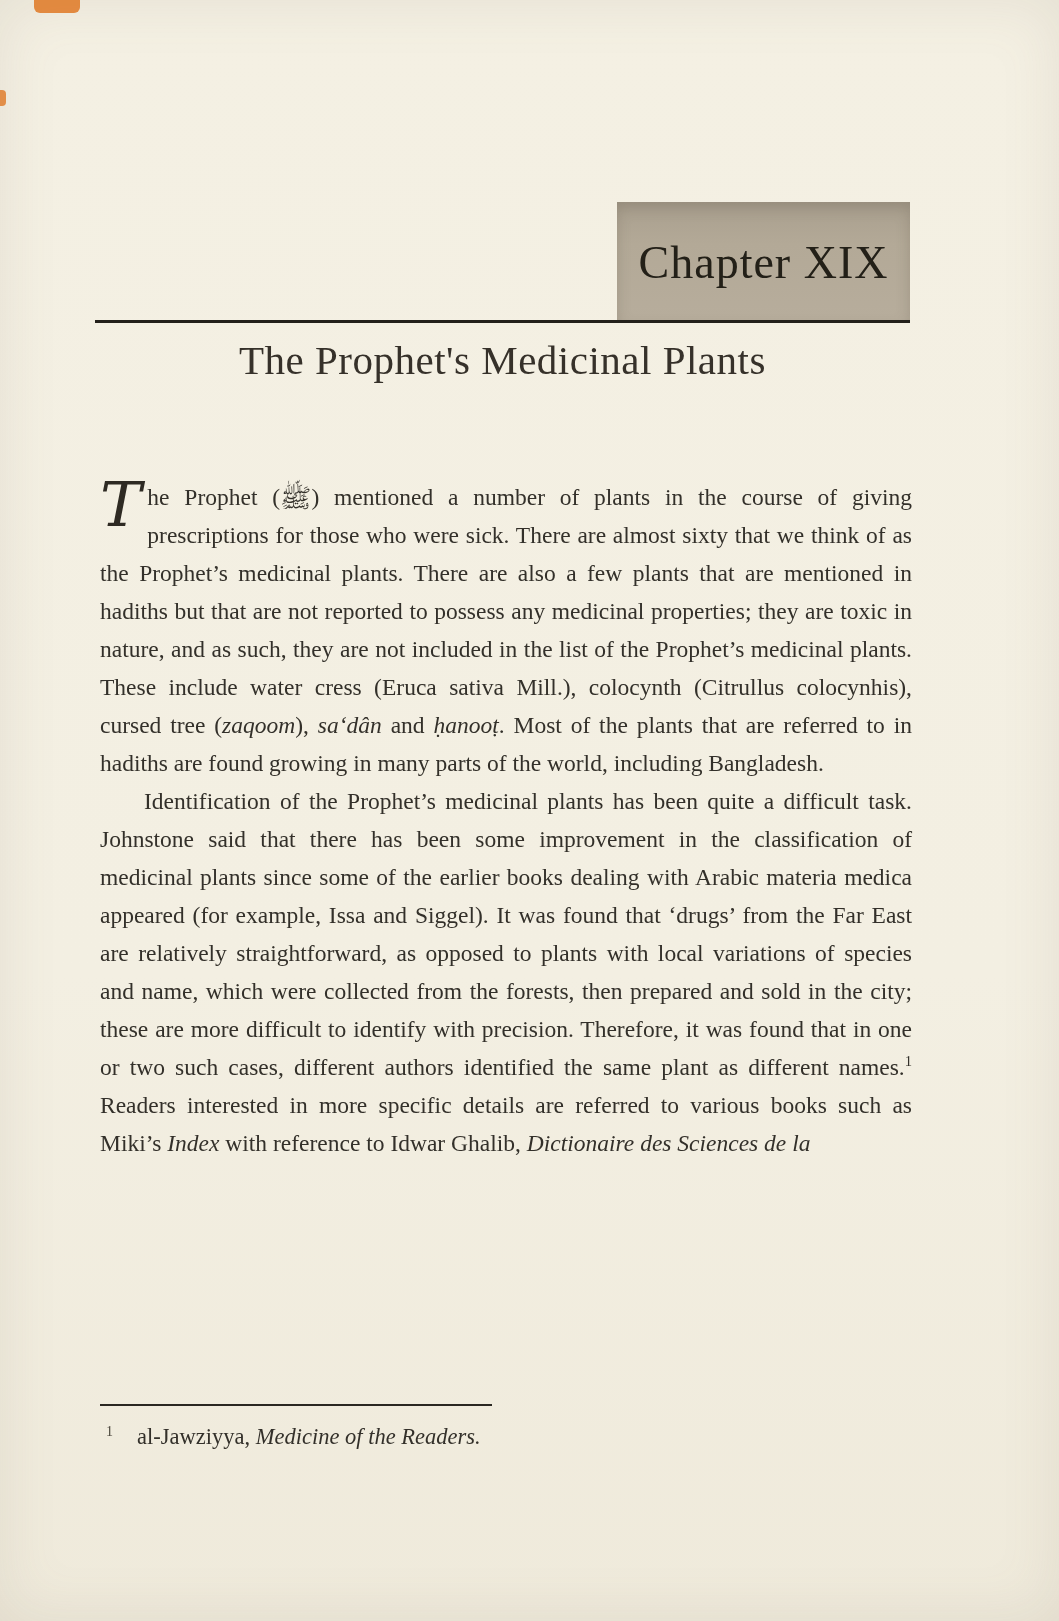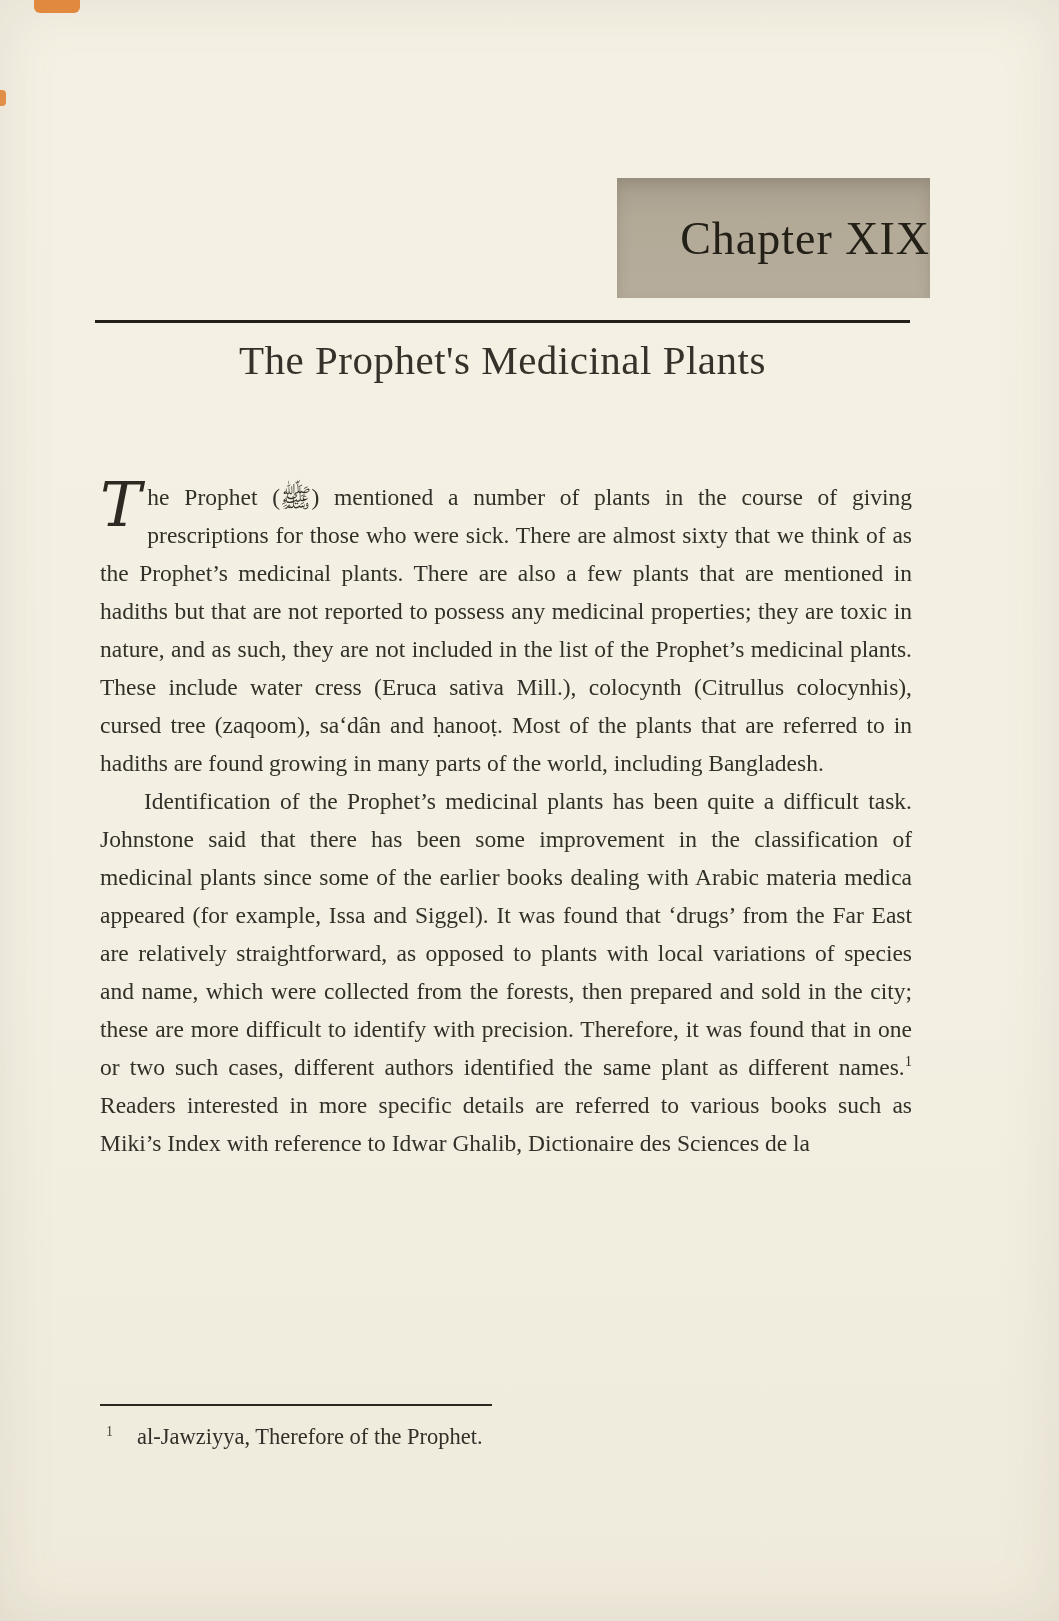--- a/index.html
+++ b/index.html
@@ -26,28 +26,27 @@
   }
   .artifact-left {
     position: absolute;
     left: 0; top: 90px;
     width: 6px; height: 16px;
     border-radius: 0 4px 4px 0;
     opacity: 0.9;
   }
   .chapter-box {
     position: absolute;
-    left: 617px; top: 178px;
+    left: 617px; top: 202px;
     width: 293px; height: 120px;
     background: linear-gradient(180deg, #a99f8e 0%, #b3a997 35%, #b7ad9c 100%);
     display: flex;
     align-items: center;
-    justify-content: flex-end;
+    justify-content: center;
     box-shadow: inset 0 6px 14px rgba(90,82,66,0.25);
-    padding-left: 20px;
   }
   .chapter-box .chapter-label {
     font-size: 46px;
     color: #232018;
     letter-spacing: 1px;
   }
   .header-rule {
     position: absolute;
     left: 95px; top: 320px;
     width: 815px; height: 3px;
@@ -79,21 +78,21 @@
   }
   .dropcap {
     float: left;
     font-family: "DejaVu Serif", serif;
     font-style: italic;
     font-size: 62px;
     line-height: 50px;
     padding: 2px 6px 0 0;
     color: #2e2a23;
   }
-  .it { }
+  .it { font-style: italic; }
   sup {
     font-size: 0.62em;
     line-height: 0;
   }
   .saw {
     font-family: "DejaVu Sans", sans-serif;
     font-size: 26px;
     line-height: 0;
     vertical-align: -2px;
   }
@@ -137,16 +136,16 @@
   <div class="body-block">
     <p class="para first">
       <span class="dropcap">T</span><span><span>he Prophet (</span><span class="saw">ﷺ</span><span>) mentioned a number of plants in the course of giving prescriptions for those who were sick. There are almost sixty that we think of as the Prophet’s medicinal plants. There are also a few plants that are mentioned in hadiths but that are not reported to possess any medicinal properties; they are toxic in nature, and as such, they are not included in the list of the Prophet’s medicinal plants. These include water cress (Eruca sativa Mill.), colocynth (Citrullus colocynhis), cursed tree (</span><span class="it">zaqoom</span><span>), </span><span class="it">sa‘dân</span><span> and </span><span class="it">ḥanooṭ</span><span>. Most of the plants that are referred to in hadiths are found growing in many parts of the world, including Bangladesh.</span></span>
     </p>
     <p class="para second"><span>Identification of the Prophet’s medicinal plants has been quite a difficult task. Johnstone said that there has been some improvement in the classification of medicinal plants since some of the earlier books dealing with Arabic materia medica appeared (for example, Issa and Siggel). It was found that ‘drugs’ from the Far East are relatively straightforward, as opposed to plants with local variations of species and name, which were collected from the forests, then prepared and sold in the city; these are more difficult to identify with precision. Therefore, it was found that in one or two such cases, different authors identified the same plant as different names.</span><sup>1</sup><span> Readers interested in more specific details are referred to various books such as Miki’s </span><span class="it">Index</span><span> with reference to Idwar Ghalib, </span><span class="it">Dictionaire des Sciences de la</span></p>
   </div>
 
   <div class="footnote-rule"></div>
 
   <p class="footnote">
-    <sup class="fn-marker">1</sup><span><span>al-Jawziyya, </span><span class="it">Therefore of the Prophet.</span></span>
+    <sup class="fn-marker">1</sup><span><span>al-Jawziyya, </span><span class="it">Medicine of the Readers.</span></span>
   </p>
 
 </div>
 
 </body></html>

